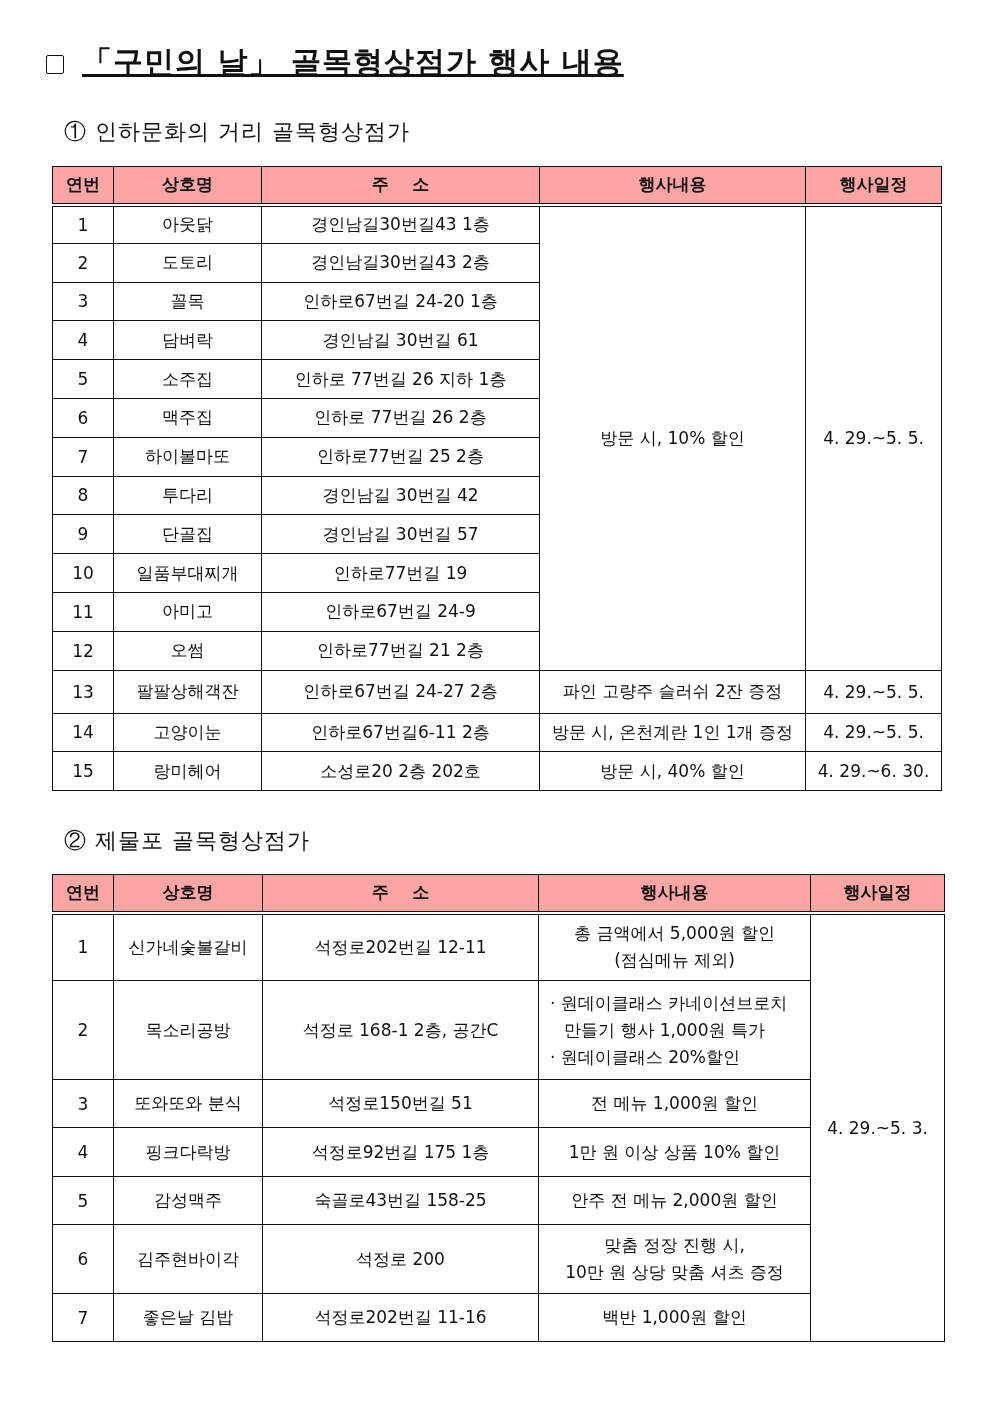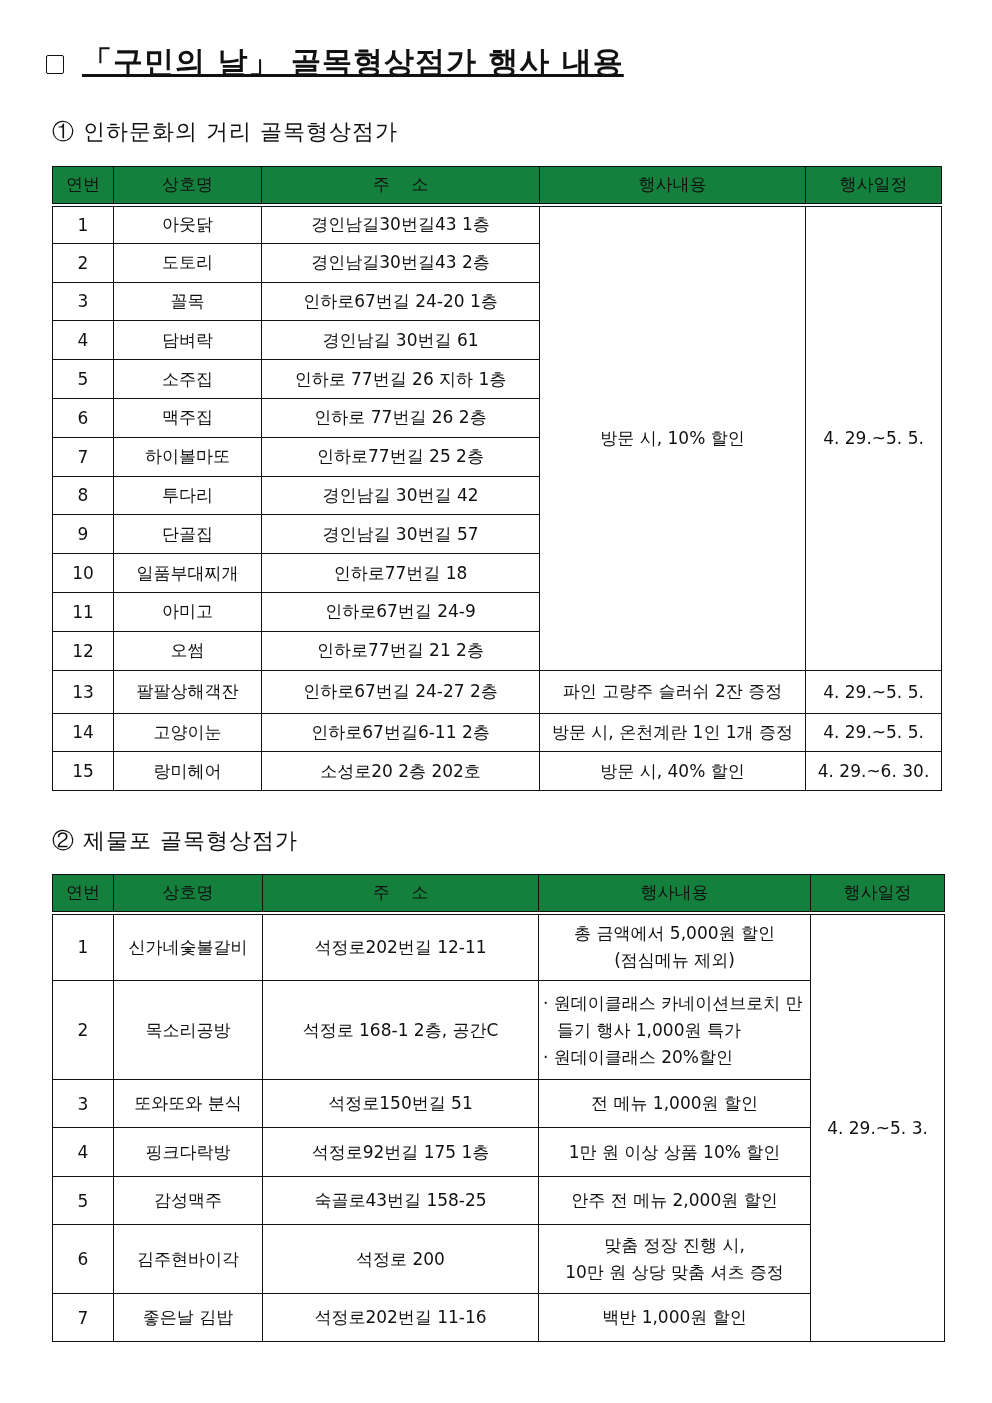--- a/index.html
+++ b/index.html
@@ -10,39 +10,39 @@
     .title {
       position: absolute; left: 46px; top: 42px;
       font-size: 30px; font-weight: bold; letter-spacing: 1px;
       display: flex; align-items: center; white-space: nowrap; text-decoration: underline;
     }
     .title .box {
       display: inline-block; width: 16px; height: 17px;
       border: 1.5px solid #111; border-radius: 2px; margin-right: 18px; margin-top: 4px;
     }
     .section-heading {
-      position: absolute; left: 52px;
+      position: absolute; left: 64px;
       font-family: "DejaVu Serif", "Liberation Serif", serif;
       font-size: 22px; white-space: nowrap; letter-spacing: 1px;
     }
     table.ev {
       position: absolute; border-collapse: collapse; table-layout: fixed;
       font-size: 17px;
     }
     table.ev td, table.ev th {
       border: 1px solid #111; text-align: center; vertical-align: middle;
       padding: 0 2px; white-space: nowrap; overflow: hidden;
     }
     table.ev th {
-      background: #15803d; font-weight: normal; font-size: 17px;
+      background: #fca5a5; font-weight: bold; font-size: 17px;
       border-bottom: 4px double #111;
     }
     table.ev td.name { font-weight: normal; }
     table.ev td.multi { white-space: normal; line-height: 27px; }
-    table.ev td.left { text-align: left; padding-left: 4px; }
+    table.ev td.left { text-align: left; padding-left: 11px; }
     .bullet-line { display: block; text-indent: -14px; padding-left: 14px; }
   </style>
 </head>
 <body>
 
 <div class="title">
   <span class="box"></span>
   <span>「구민의 날」 골목형상점가 행사 내용</span>
 </div>
 
@@ -109,21 +109,21 @@
       <td>경인남길 30번길 42</td>
     </tr>
     <tr style="height:38.8px;">
       <td>9</td>
       <td class="name">단골집</td>
       <td>경인남길 30번길 57</td>
     </tr>
     <tr style="height:38.8px;">
       <td>10</td>
       <td class="name">일품부대찌개</td>
-      <td>인하로77번길 18</td>
+      <td>인하로77번길 19</td>
     </tr>
     <tr style="height:38.8px;">
       <td>11</td>
       <td class="name">아미고</td>
       <td>인하로67번길 24-9</td>
     </tr>
     <tr style="height:38.8px;">
       <td>12</td>
       <td class="name">오썸</td>
       <td>인하로77번길 21 2층</td>

